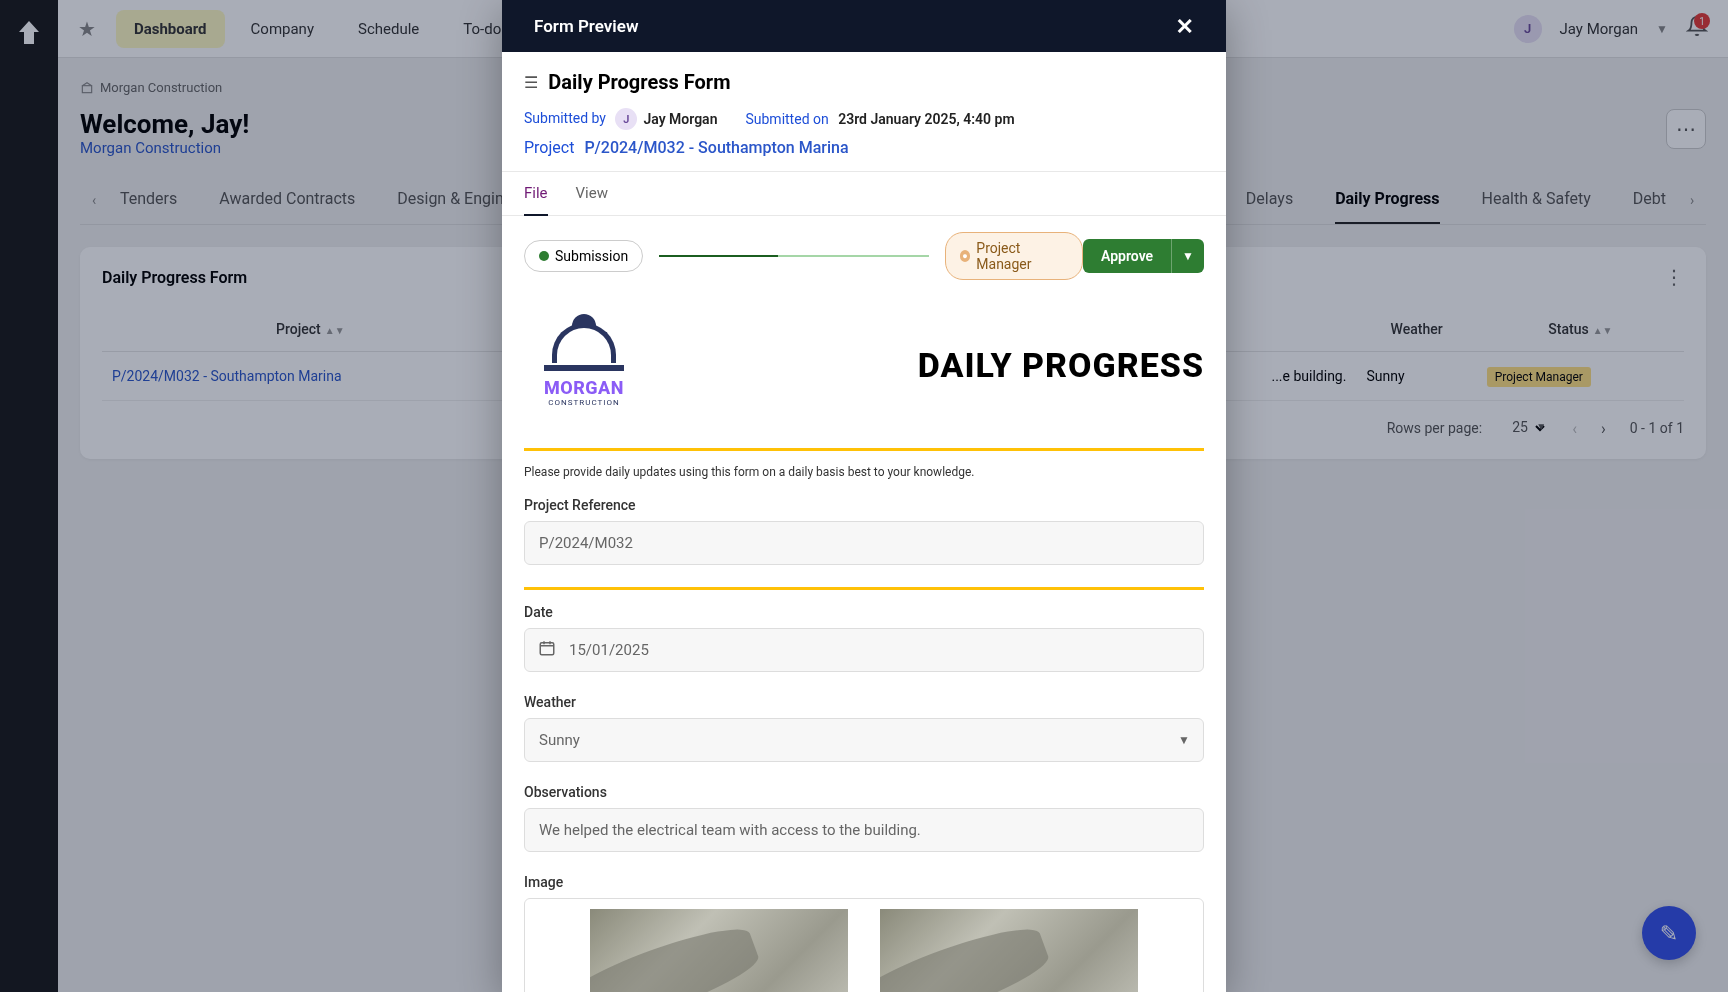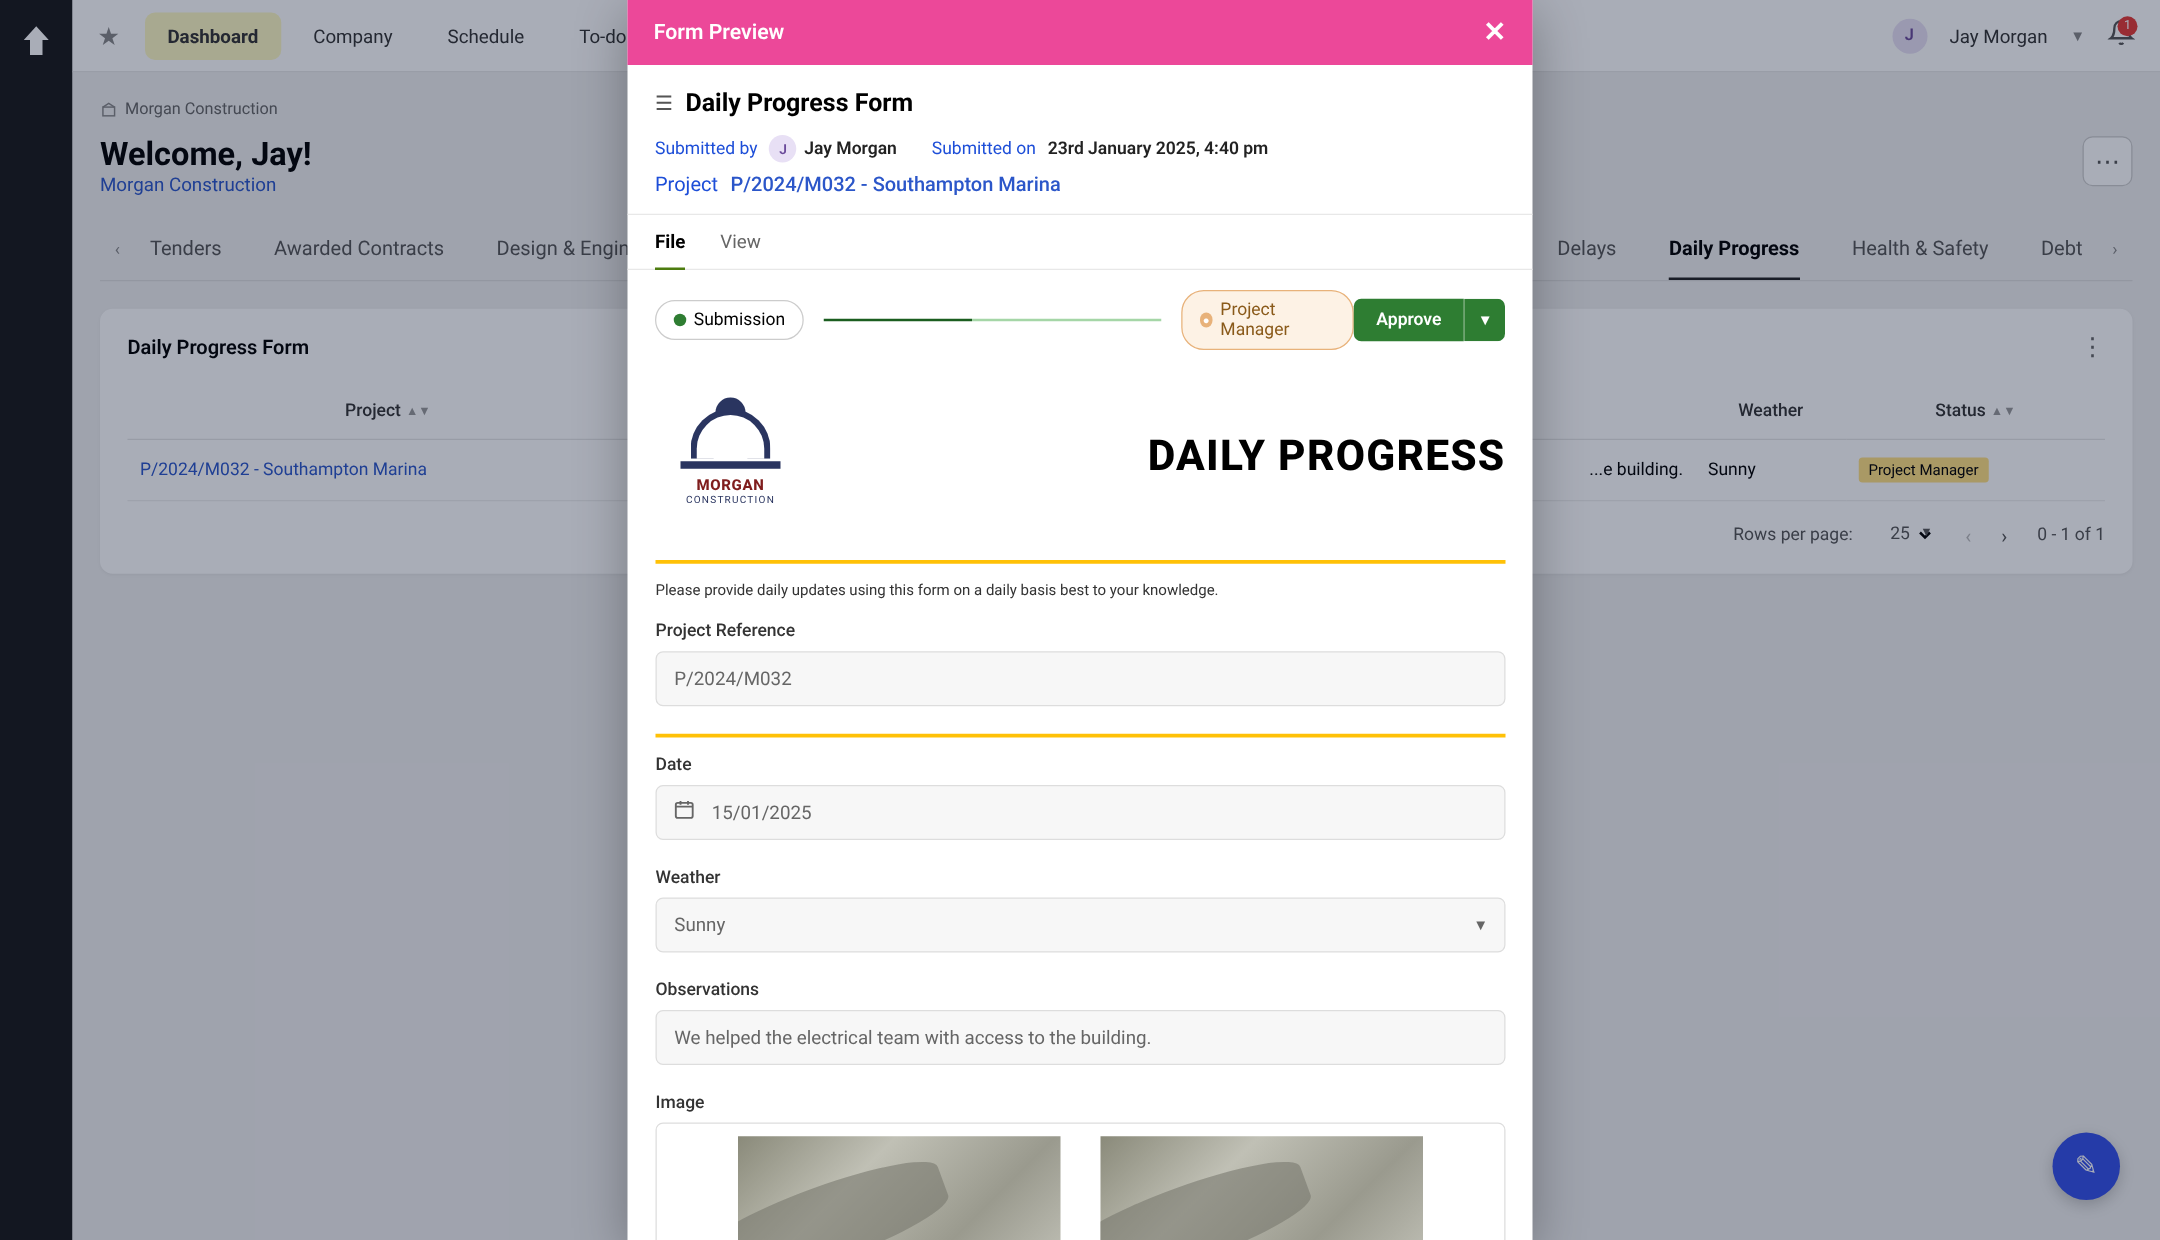--- a/index.html
+++ b/index.html
@@ -51,53 +51,53 @@
 .table-footer { display: flex; justify-content: flex-end; align-items: center; gap: 24px; font-size: 14px; color: #555; margin-top: 14px; }
 .rows-select { border: none; background: none; font-size: 14px; padding: 4px 18px 4px 4px; }
 .page-nav-btn { color: #bbb; font-size: 16px; }
 
 
 .fab { position: absolute; right: 32px; bottom: 32px; width: 54px; height: 54px; border-radius: 50%; background: #3550e8; color: #fff; display: flex; align-items: center; justify-content: center; font-size: 22px; box-shadow: 0 4px 12px rgba(0,0,0,0.2); }
 
 
 .modal-backdrop { position: absolute; inset: 0; background: rgba(10,20,50,0.35); }
 .modal { position: absolute; left: 50%; top: 0; transform: translateX(-50%); width: 724px; height: 100%; background: #fff; display: flex; flex-direction: column; box-shadow: 0 10px 40px rgba(0,0,0,0.3); }
-.modal-top { height: 52px; background: #ec4899; color: #fff; display: flex; align-items: center; justify-content: space-between; padding: 0 21px; font-size: 17px; font-weight: 600; }
+.modal-top { height: 52px; background: #0f172a; color: #fff; display: flex; align-items: center; justify-content: space-between; padding: 0 32px; font-size: 17px; font-weight: 600; }
 .modal-close { font-size: 22px; cursor: pointer; }
 .modal-header { padding: 18px 22px 14px; border-bottom: 1px solid #e8e8e8; }
 .form-title-row { display: flex; align-items: center; gap: 10px; margin-bottom: 14px; }
 .hamburger-icon { font-size: 16px; color: #555; }
 .form-title { font-size: 20px; font-weight: 700; }
 .meta-row { display: flex; align-items: center; gap: 28px; font-size: 14px; color: #555; margin-bottom: 8px; }
 .meta-label { color: #1d4ed8; margin-right: 6px; }
 .meta-user { display: inline-flex; align-items: center; gap: 6px; }
 .project-link { color: #2b56c9; font-weight: 500; }
 .subtabs { display: flex; gap: 28px; padding: 0 22px; border-bottom: 1px solid #e8e8e8; }
 .subtab { padding: 12px 0; font-size: 15px; color: #666; }
-.subtab.active { color: #000000; font-weight: 700; border-bottom: 2px solid #4d7c0f; margin-bottom: -1px; }
+.subtab.active { color: #701a75; font-weight: 400; border-bottom: 2px solid #0f172a; margin-bottom: -1px; }
 .stage-bar { padding: 16px 22px; display: flex; align-items: center; justify-content: space-between; }
 .stage-left { display: flex; align-items: center; gap: 16px; }
 .chip { border: 1px solid #ccc; border-radius: 18px; padding: 7px 14px; font-size: 14px; display: inline-flex; align-items: center; gap: 6px; background: #fff; }
 .chip-green-dot { width: 10px; height: 10px; border-radius: 50%; background: #2e7d32; }
 .progress-line { height: 2px; width: 300px; background: linear-gradient(90deg, #1b5e20 0%, #1b5e20 44%, #a5d6a7 44%, #a5d6a7 100%); }
 .chip-pm { border-color: #e8b27a; background: #fdf2e5; color: #8a5a1a; }
 .chip-pm .pm-dot { width: 12px; height: 12px; border-radius: 50%; background: #e8b27a; display: inline-flex; align-items: center; justify-content: center; font-size: 9px; color: #fff; }
 .approve-group { display: flex; }
 .btn-approve { background: #2e7d32; color: #fff; border: none; padding: 9px 18px; font-size: 14px; font-weight: 600; border-radius: 6px 0 0 6px; }
 .btn-approve-drop { background: #2e7d32; color: #fff; border: none; border-left: 1px solid rgba(255,255,255,0.3); padding: 9px 10px; border-radius: 0 6px 6px 0; font-size: 12px; }
 
 .modal-body { flex: 1; overflow-y: auto; padding: 0 22px 22px; }
 .modal-body::-webkit-scrollbar { width: 10px; }
 .modal-body::-webkit-scrollbar-thumb { background: #ccc; border-radius: 5px; }
 .logo-row { display: flex; align-items: center; justify-content: space-between; padding: 16px 0 24px; }
 .morgan-logo { width: 120px; height: 106px; display: flex; flex-direction: column; align-items: center; justify-content: center; }
 .morgan-logo .dome { width: 64px; height: 40px; border: 5px solid #2a3560; border-bottom: none; border-radius: 40px 40px 0 0; position: relative; }
 .morgan-logo .dome::before { content:""; position:absolute; left:50%; top:-14px; transform:translateX(-50%); width:24px; height:12px; background:#2a3560; border-radius:12px 12px 0 0; }
 .morgan-logo .plinth { width: 80px; height: 6px; background:#2a3560; margin-top:2px; }
-.morgan-logo .word { font-size: 12px; font-weight:800; color:#7f1d1d; margin-top:6px; letter-spacing:0.5px; }
+.morgan-logo .word { font-size: 18px; font-weight:800; color:#8b5cf6; margin-top:6px; letter-spacing:0.5px; }
 .morgan-logo .sub { font-size: 8px; color:#2a3560; letter-spacing:1px; }
 .dp-heading { font-size: 34px; font-weight: 800; letter-spacing: 1px; }
 .yellow-rule { height: 3px; background: #ffc107; margin: 6px 0 14px; }
 .instructions { font-size: 12px; color: #333; margin-bottom: 18px; }
 .form-grid { display: flex; gap: 24px; margin-bottom: 22px; }
 .form-col { flex: 1; }
 .form-label { font-size: 14px; font-weight: 500; color: #333; margin-bottom: 8px; display: block; }
 .form-input { width: 100%; height: 44px; border: 1px solid #ddd; border-radius: 6px; background: #f7f7f7; padding: 0 14px; font-size: 15px; color: #666; }
 .form-input.with-icon { padding-left: 44px; }
 .input-wrap { position: relative; }

